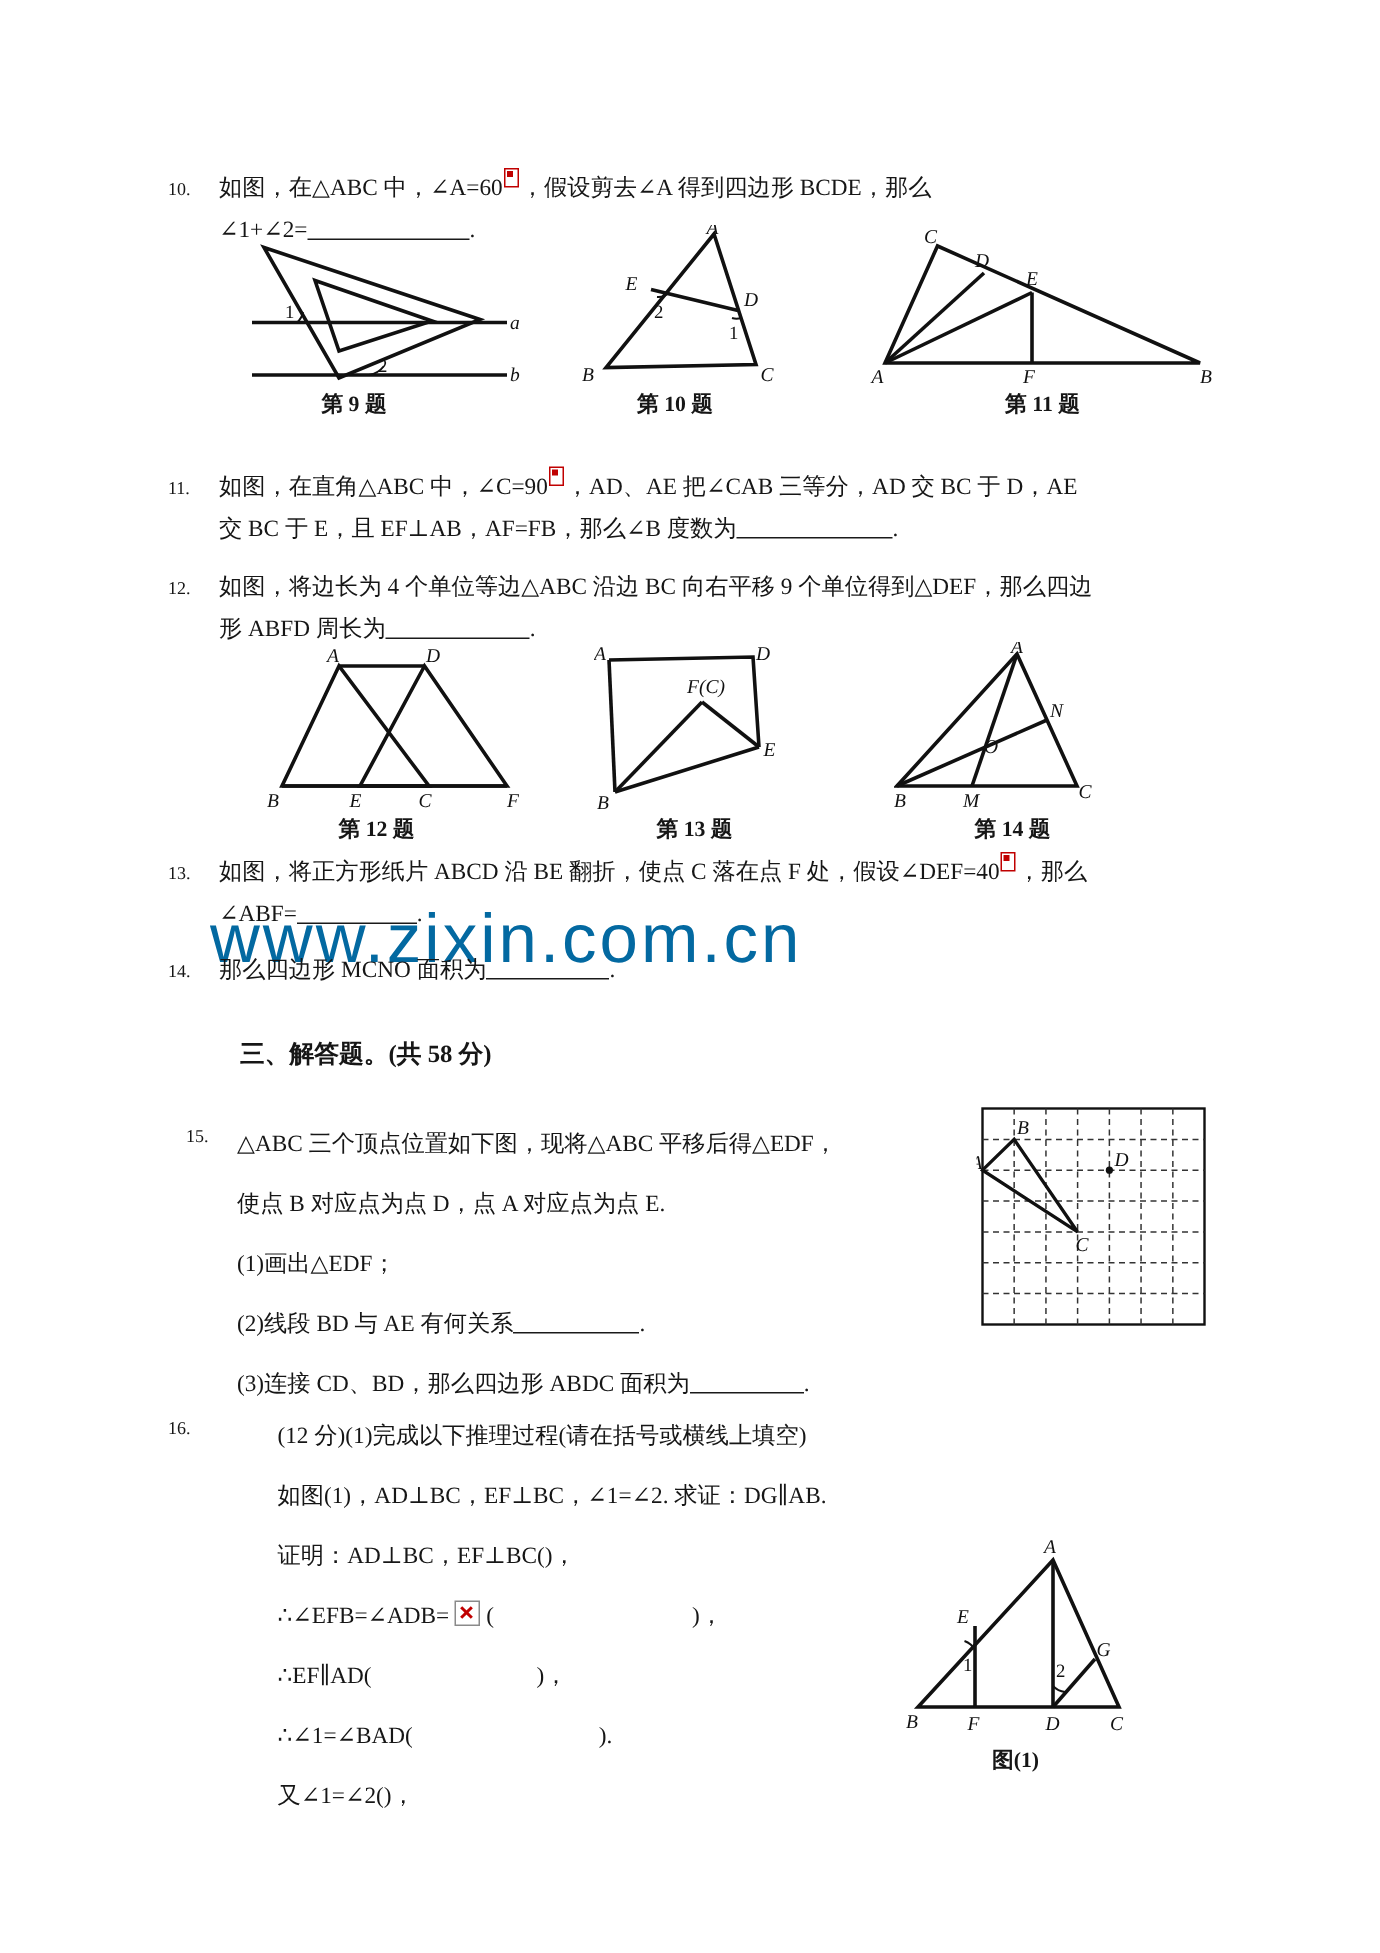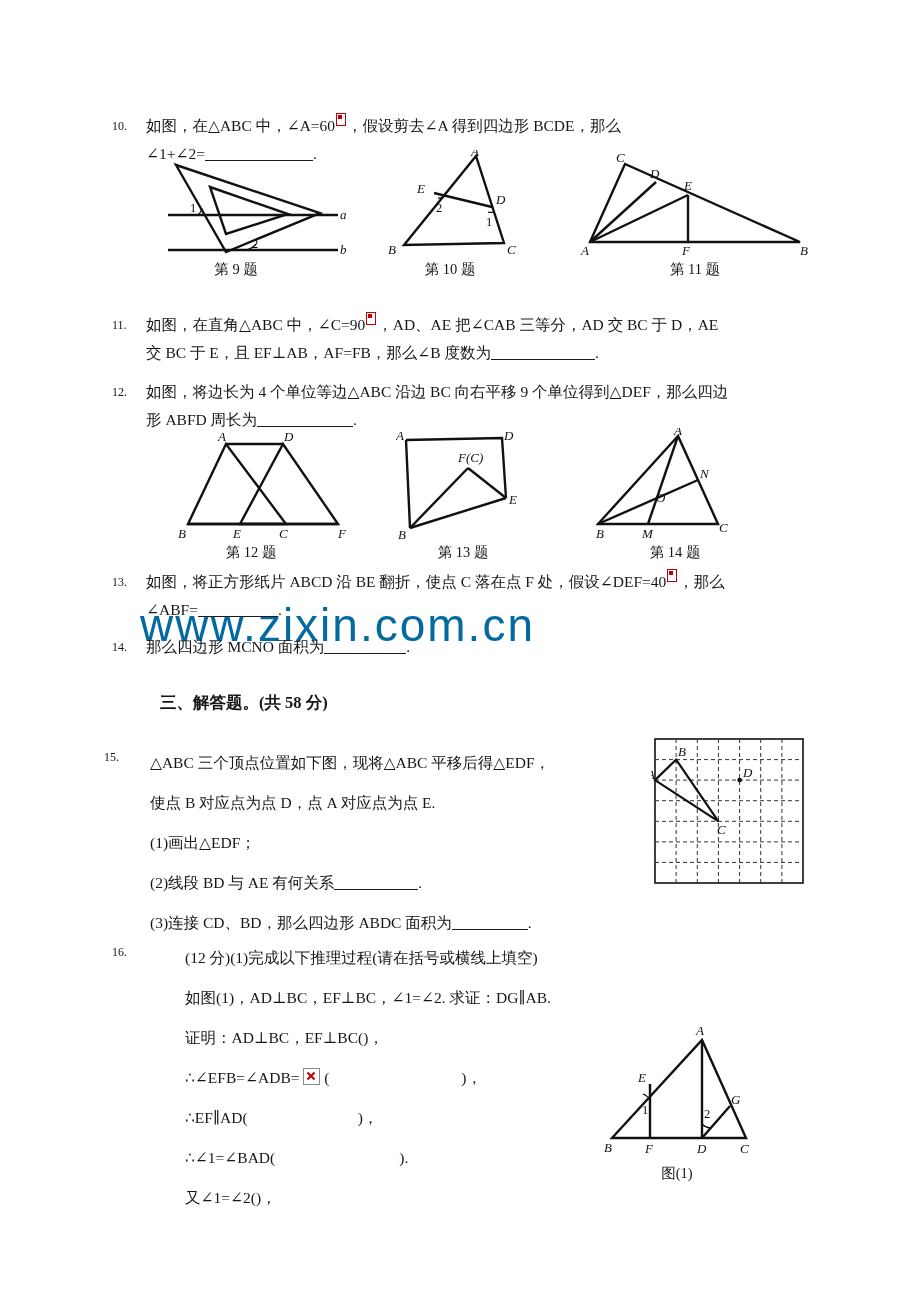--- a/index.html
+++ b/index.html
@@ -99,21 +99,21 @@
     position: absolute;
     font-family: "Liberation Serif", serif;
     font-weight: bold;
     font-size: 16.5px;
     margin-left: 48px;
   }
 
   
   .fig-cap {
     position: absolute;
-    font-weight: normal;
+    font-weight: bold;
     font-size: 14.5px;
     text-align: center;
     white-space: nowrap;
   }
   .fig {
     position: absolute;
   }
   .fig svg { display: block; }
   .lbl {
     font-family: "Liberation Serif", serif;
@@ -301,21 +301,21 @@
       <div class="q-num">14.</div>
       <div class="q-body">
         <div class="q-line">
           <span>那么四边形 MCNO 面积为</span><span class="blank" style="width:82px;"></span><span>.</span>
         </div>
       </div>
     </div>
 
     <div class="section-head" style="left:112px; top:692px;">三、解答题。(共 58 分)</div>
 
-    <div class="q" style="left:104px; top:743px;gap:12px;">
+    <div class="q" style="left:124px; top:743px;">
       <div class="q-num">15.</div>
       <div class="q-body" style="line-height:40px;">
         <div class="q-line">△ABC 三个顶点位置如下图，现将△ABC 平移后得△EDF，</div>
         <div class="q-line">使点 B 对应点为点 D，点 A 对应点为点 E.</div>
         <div class="q-line">(1)画出△EDF；</div>
         <div class="q-line">
           <span>(2)线段 BD 与 AE 有何关系</span><span class="blank" style="width:84px;"></span>.
         </div>
         <div class="q-line">
           <span>(3)连接 CD、BD，那么四边形 ABDC 面积为</span><span class="blank" style="width:76px;"></span>.

